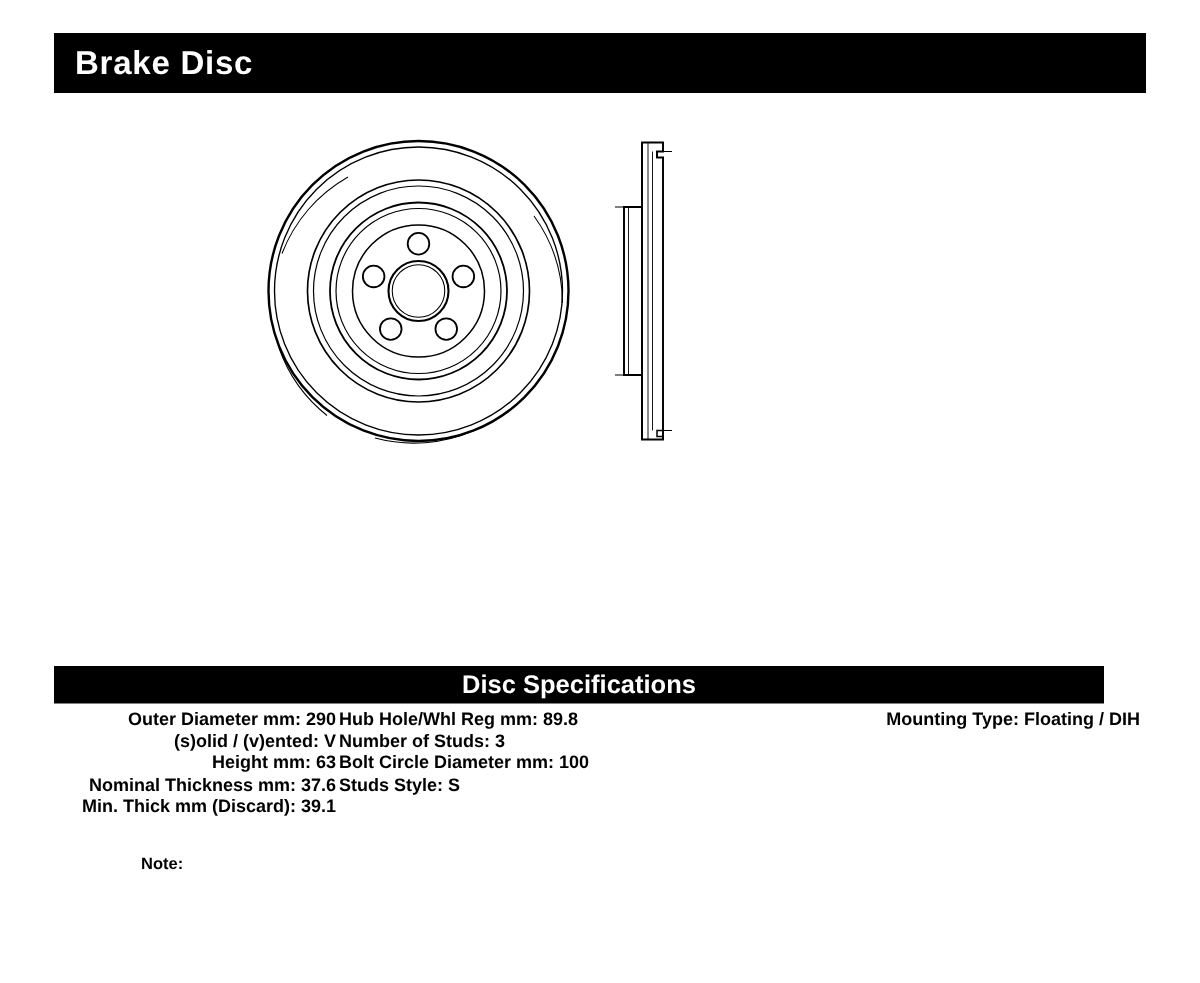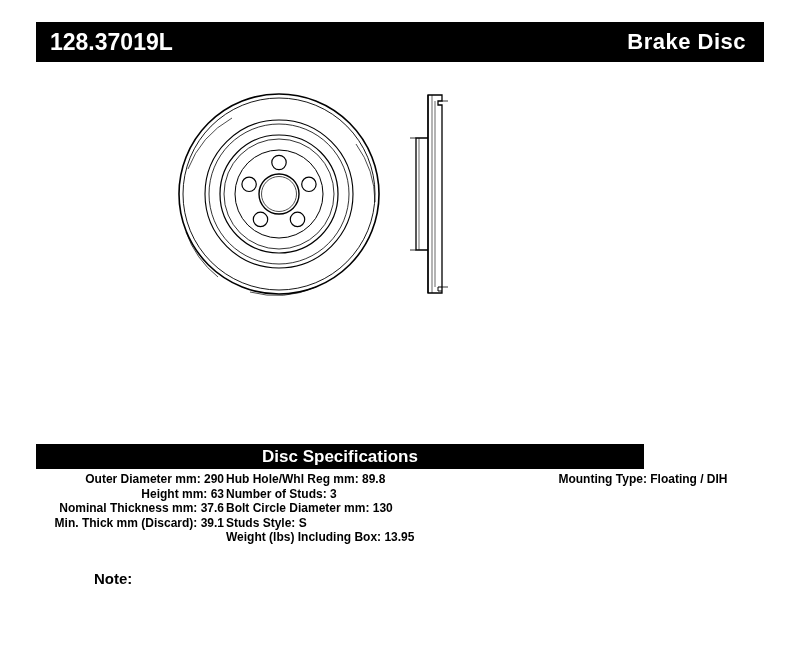--- a/index.html
+++ b/index.html
@@ -62,21 +62,21 @@
   }
   .drawing-area svg {
     display: block;
   }
 
   
   .spec-header {
     position: absolute;
     left: 36px;
     top: 444px;
-    width: 608px;
+    width: 700px;
     height: 25px;
     background: #000000;
     color: #ffffff;
     display: flex;
     align-items: center;
     justify-content: center;
   }
   .spec-header-label {
     font-size: 17px;
     font-weight: bold;
@@ -98,59 +98,58 @@
     width: 190px;
     text-align: right;
     padding-right: 2px;
   }
   .col-mid {
     width: 300px;
     padding-right: 4px;
   }
   .col-right {
     width: 238px;
-    text-align: center;
+    text-align: right;
     padding-right: 4px;
   }
   .spec-line {
     font-size: 12px;
     font-weight: bold;
     line-height: 14.6px;
     white-space: nowrap;
   }
 
   
   .note-row {
     position: absolute;
     left: 36px;
     top: 570px;
     width: 728px;
   }
   .note-label {
     position: absolute;
     left: 58px;
     top: 0;
-    font-size: 15px;
+    font-size: 11px;
     font-weight: bold;
   }
   .note-value {
     position: absolute;
     left: 105px;
     top: 0;
     font-size: 11.5px;
     font-weight: bold;
   }
 </style>
 </head>
 <body>
 
 <div class="page">
 
   <div class="header-bar">
-    <span class="part-number">128.37019L</span>
     <span class="product-title">Brake Disc</span>
   </div>
 
   <div class="drawing-area">
     <svg width="728" height="350" viewBox="0 0 728 350" xmlns="http://www.w3.org/2000/svg">
       <g fill="none" stroke="#000000">
 
         <circle cx="243" cy="122" r="100" stroke-width="1.6"></circle>
         <circle cx="243" cy="122" r="96" stroke-width="0.9"></circle>
 
@@ -195,30 +194,30 @@
     </svg>
   </div>
 
   <div class="spec-header">
     <span class="spec-header-label">Disc Specifications</span>
   </div>
 
   <div class="spec-columns">
     <div class="col col-left">
       <div class="spec-line">Outer Diameter mm: 290</div>
+      <div class="spec-line">(s)olid / (v)ented: V</div>
       <div class="spec-line">Height mm: 63</div>
       <div class="spec-line">Nominal Thickness mm: 37.6</div>
       <div class="spec-line">Min. Thick mm (Discard): 39.1</div>
     </div>
     <div class="col col-mid">
       <div class="spec-line">Hub Hole/Whl Reg mm: 89.8</div>
       <div class="spec-line">Number of Studs: 3</div>
-      <div class="spec-line">Bolt Circle Diameter mm: 130</div>
+      <div class="spec-line">Bolt Circle Diameter mm: 100</div>
       <div class="spec-line">Studs Style: S</div>
-      <div class="spec-line">Weight (lbs) Including Box: 13.95</div>
     </div>
     <div class="col col-right">
       <div class="spec-line">Mounting Type: Floating / DIH</div>
     </div>
   </div>
 
   <div class="note-row">
     <span class="note-label">Note:</span>
     <span class="note-value"></span>
   </div>

